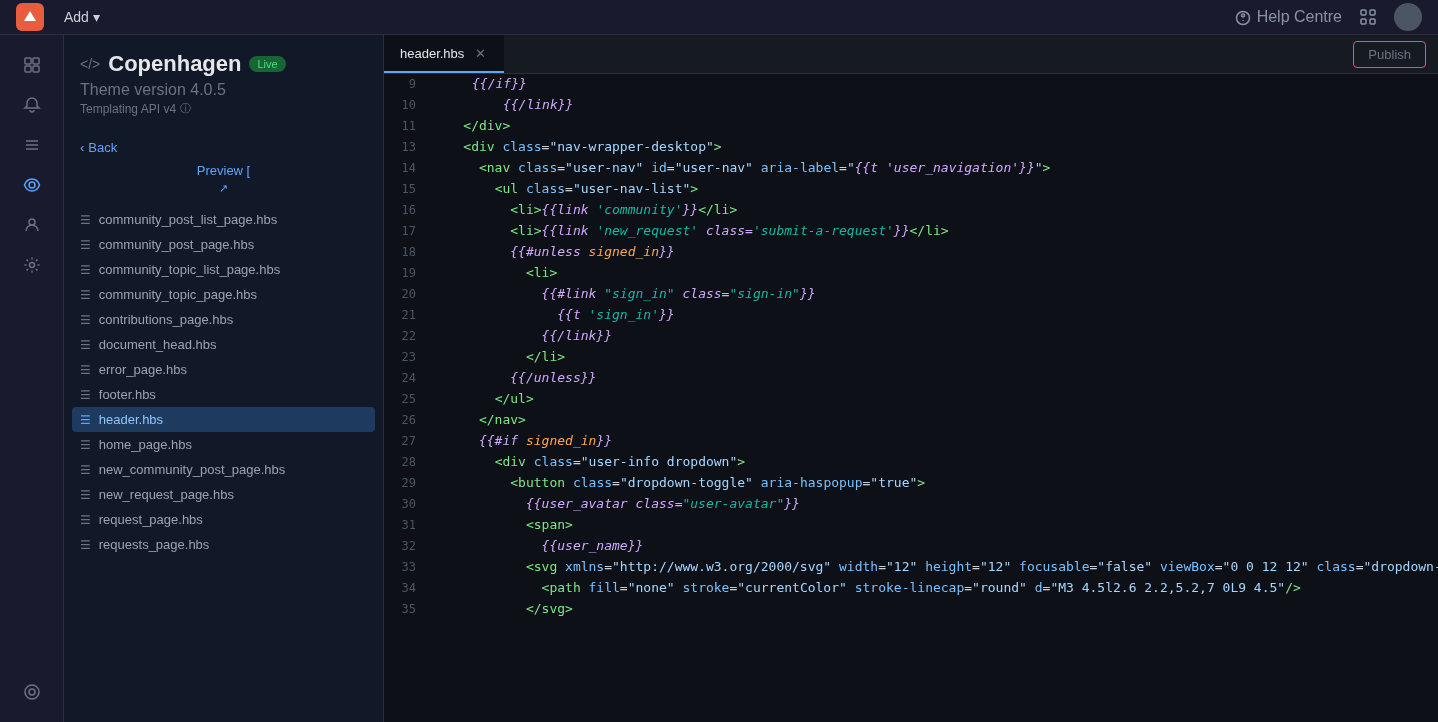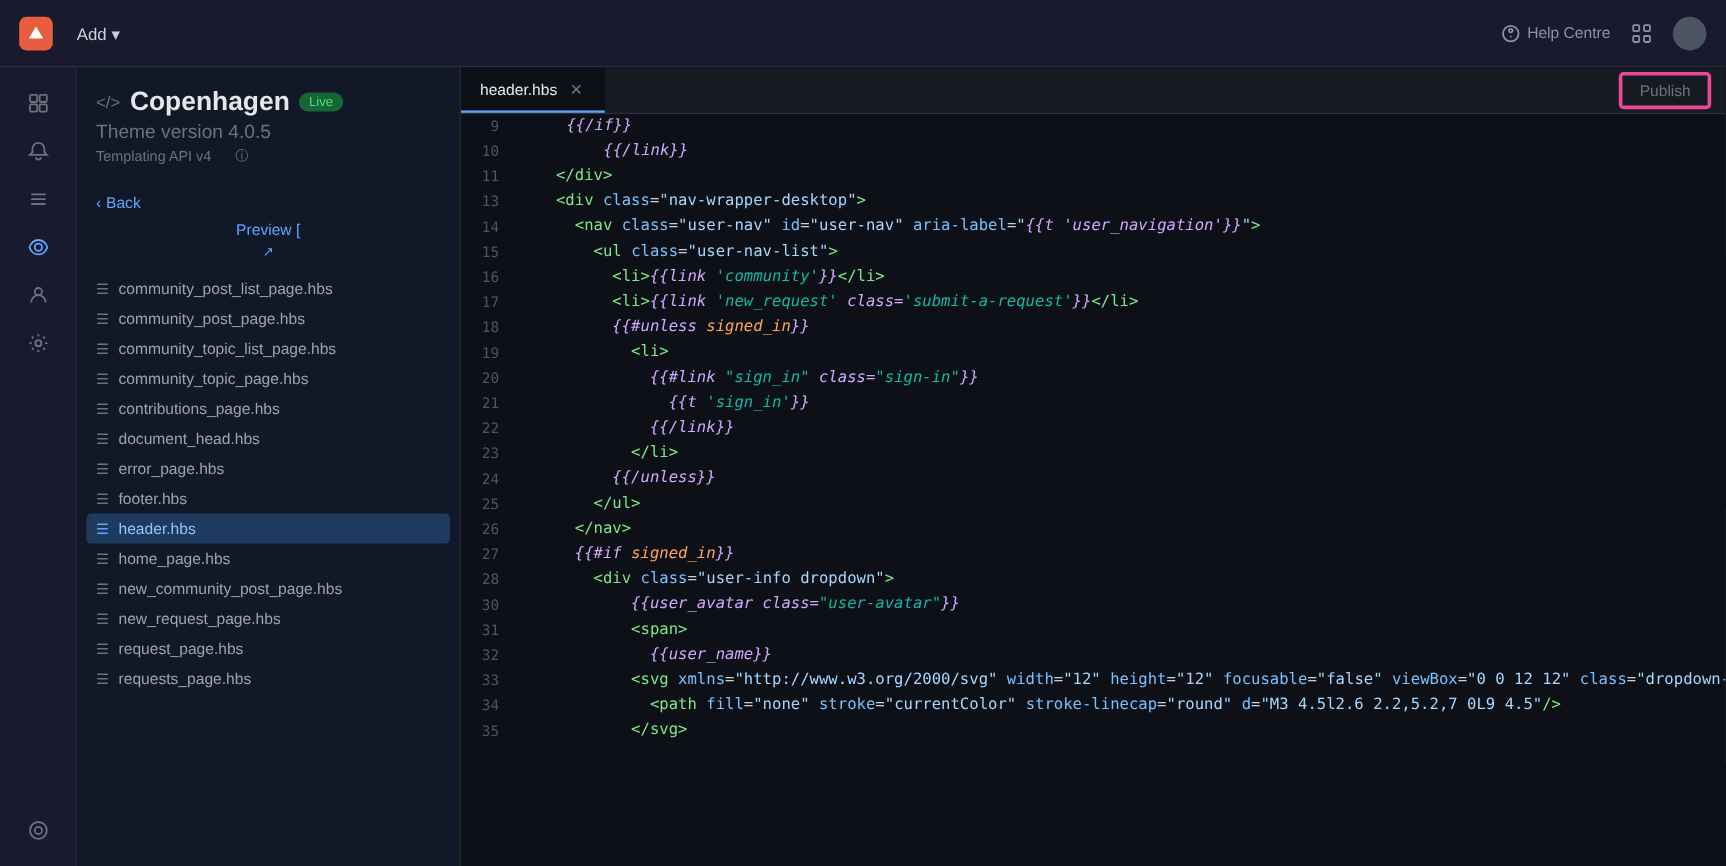--- a/index.html
+++ b/index.html
@@ -1,61 +1,61 @@
 <!DOCTYPE html>
 <html><head>
   <meta charset="utf-8">
   <style>
     * { box-sizing: border-box; margin: 0; padding: 0; }
     body { font-family: -apple-system, BlinkMacSystemFont, 'Segoe UI', sans-serif; background: #1f2937; color: #e5e7eb; height: 722px; overflow: hidden; display: flex; flex-direction: column; }
 
     
-    .topbar { height: 56px; background: #1a1a2e; display: flex; align-items: center; padding: 0 16px; justify-content: space-between; border-bottom: 1px solid #2d2d3e; flex-shrink: 0; }
+    .topbar { height: 35px; background: #1a1a2e; display: flex; align-items: center; padding: 0 16px; justify-content: space-between; border-bottom: 1px solid #2d2d3e; flex-shrink: 0; }
     .topbar-left { display: flex; align-items: center; gap: 12px; }
     .logo { width: 28px; height: 28px; background: #e85d3d; border-radius: 6px; display: flex; align-items: center; justify-content: center; }
     .logo svg { width: 16px; height: 16px; fill: white; }
     .add-btn { display: flex; align-items: center; gap: 4px; color: #c9d1d9; font-size: 14px; cursor: pointer; padding: 4px 8px; border-radius: 4px; }
     .topbar-right { display: flex; align-items: center; gap: 16px; }
-    .help-centre { display: flex; align-items: flex-start; gap: 6px; color: #8b92a5; font-size: 13px; cursor: pointer; }
+    .help-centre { display: flex; align-items: flex-end; gap: 6px; color: #8b92a5; font-size: 16px; cursor: pointer; }
     .grid-icon { width: 20px; height: 20px; color: #8b92a5; cursor: pointer; }
     .avatar { width: 28px; height: 28px; background: #4b5563; border-radius: 50%; cursor: pointer; }
 
     
     .main { display: flex; flex: 1; overflow: hidden; }
 
     
     .sidebar-icons { width: 64px; background: #1a1a2e; display: flex; flex-direction: column; align-items: center; padding: 12px 0; gap: 4px; border-right: 1px solid #2d2d3e; flex-shrink: 0; }
     .sidebar-icon { width: 36px; height: 36px; display: flex; align-items: center; justify-content: center; border-radius: 6px; cursor: pointer; color: #6b7280; }
     .sidebar-icon.active { color: #60a5fa; }
 
     
     .file-tree { width: 320px; background: #111827; border-right: 1px solid #2d2d3e; display: flex; flex-direction: column; flex-shrink: 0; overflow: hidden; }
     .file-tree-header { padding: 16px; }
     .theme-title { display: flex; align-items: center; gap: 8px; margin-bottom: 4px; }
     .theme-icon { color: #6b7280; font-size: 14px; }
     .theme-name { font-size: 22px; font-weight: 700; color: #e5e7eb; }
     .live-badge { background: #166534; color: #4ade80; font-size: 11px; padding: 2px 8px; border-radius: 12px; font-weight: 500; }
     .theme-version { font-size: 16px; color: #6b7280; margin-bottom: 2px; padding-left: 0; }
-    .templating-api { font-size: 12px; color: #6b7280; display: flex; align-items: center; gap: 20px; }
+    .templating-api { font-size: 12px; color: #6b7280; display: flex; align-items: center; gap: 4px; }
     .info-icon { color: #6b7280; font-size: 11px; }
     .back-link { display: flex; align-items: center; gap: 4px; color: #60a5fa; font-size: 13px; cursor: pointer; margin: 8px 0; padding: 0 16px; }
     .preview-link { display: flex; align-items: center; gap: 4px; color: #60a5fa; font-size: 13px; cursor: pointer; padding: 0 16px 12px; flex-direction: column; }
     .file-list { flex: 1; overflow-y: auto; padding: 0 8px; }
     .file-item { display: flex; align-items: center; gap: 8px; padding: 5px 8px; border-radius: 4px; cursor: pointer; font-size: 13px; color: #9ca3af; }
     .file-item.active { background: #1e3a5f; color: #93c5fd; }
     .file-icon { color: #6b7280; font-size: 12px; flex-shrink: 0; }
     .file-icon.blue { color: #60a5fa; }
 
     
     .editor { flex: 1; display: flex; flex-direction: column; background: #0d1117; overflow: hidden; }
     .tabs { display: flex; align-items: center; background: #161b22; border-bottom: 1px solid #2d2d3e; flex-shrink: 0; }
     .tab { display: flex; align-items: center; gap: 8px; padding: 10px 16px; font-size: 13px; color: #8b92a5; cursor: pointer; border-bottom: 2px solid transparent; }
     .tab.active { color: #e5e7eb; border-bottom-color: #60a5fa; background: #0d1117; }
     .tab-close { width: 16px; height: 16px; display: flex; align-items: center; justify-content: center; border-radius: 3px; color: #6b7280; }
-    .publish-btn { margin-left: auto; margin-right: 12px; background: transparent; color: #6b7280; border: 3px solid #ec4899; padding: 5px 14px; border-radius: 4px; font-size: 13px; cursor: pointer; }
+    .publish-btn { margin-left: auto; margin-right: 12px; background: transparent; color: #6b7280; border: 1px solid #ec4899; padding: 5px 14px; border-radius: 4px; font-size: 13px; cursor: pointer; }
 
     
     .code-editor { flex: 1; overflow-y: auto; font-family: 'Consolas', 'Monaco', monospace; font-size: 13px; line-height: 1.6; padding: 0; }
     .code-line { display: flex; min-height: 21px; }
     .line-num { width: 48px; text-align: right; padding-right: 16px; color: #4b5563; flex-shrink: 0; user-select: none; font-size: 12px; padding-top: 1px; }
     .line-content { flex: 1; padding-right: 16px; color: #c9d1d9; white-space: pre; overflow: hidden; }
 
     
     .tag { color: #7ee787; }
     .attr-name { color: #79c0ff; text-align: right; }
@@ -322,20 +322,24 @@
       </div>
       <div class="code-line">
         <span class="line-num">27</span>
         <span class="line-content">      <span class="hbs">{{#if <span class="hbs-key">signed_in</span>}}</span></span>
       </div>
       <div class="code-line">
         <span class="line-num">28</span>
         <span class="line-content">        <span class="tag">&lt;div</span> <span class="attr-name">class</span>=<span class="attr-value">"user-info dropdown"</span><span class="tag">&gt;</span></span>
       </div>
       <div class="code-line">
+        <span class="line-num">29</span>
+        <span class="line-content">          <span class="tag">&lt;button</span> <span class="attr-name">class</span>=<span class="attr-value">"dropdown-toggle"</span> <span class="attr-name">aria-haspopup</span>=<span class="attr-value">"true"</span><span class="tag">&gt;</span></span>
+      </div>
+      <div class="code-line">
         <span class="line-num">30</span>
         <span class="line-content">            <span class="hbs">{{user_avatar class=<span class="string">"user-avatar"</span>}}</span></span>
       </div>
       <div class="code-line">
         <span class="line-num">31</span>
         <span class="line-content">            <span class="tag">&lt;span&gt;</span></span>
       </div>
       <div class="code-line">
         <span class="line-num">32</span>
         <span class="line-content">              <span class="hbs">{{user_name}}</span></span>

